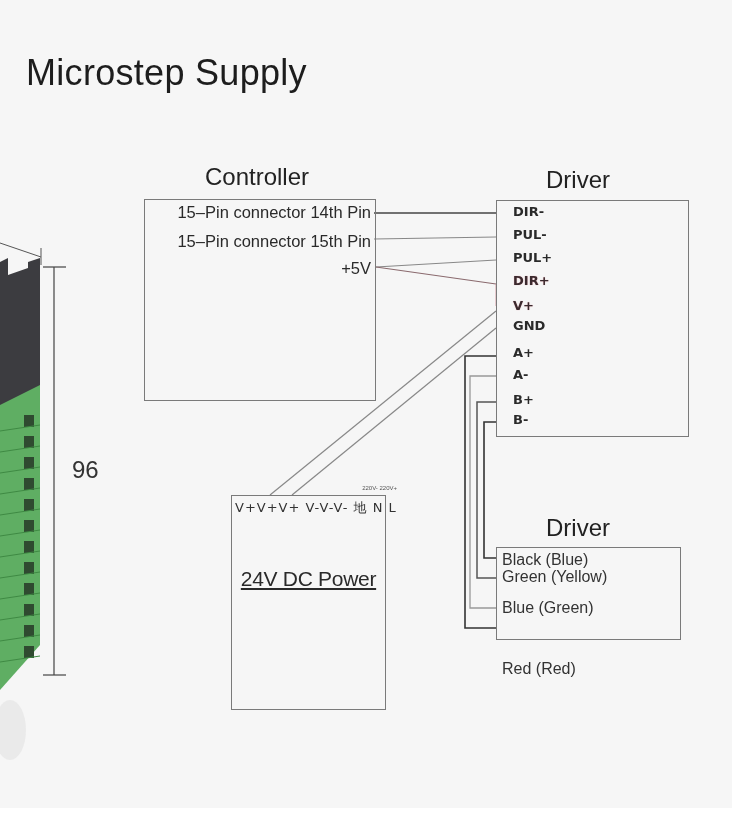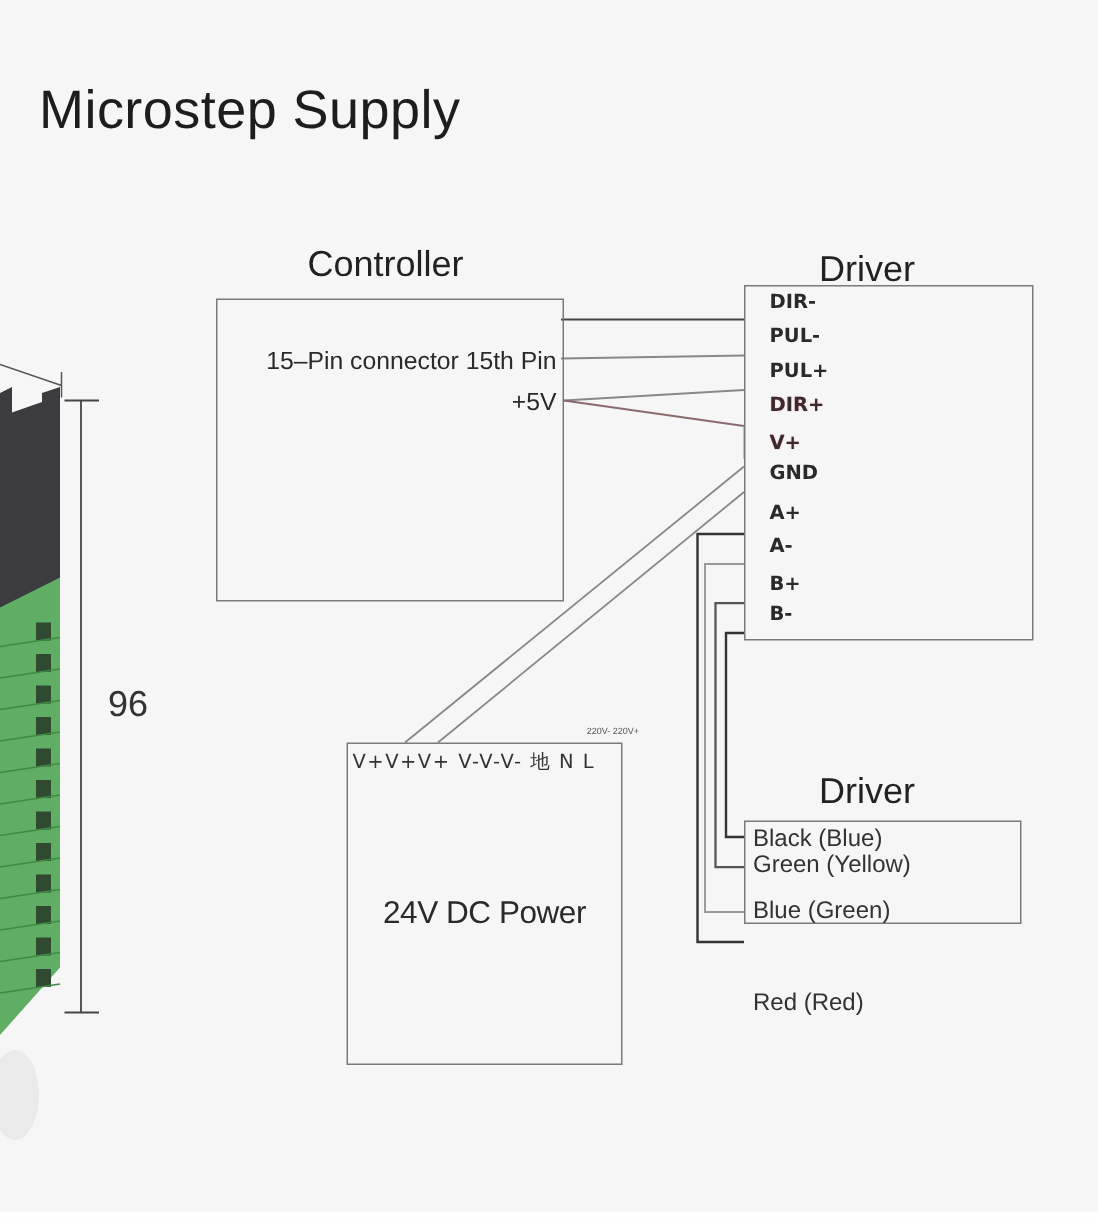--- a/index.html
+++ b/index.html
@@ -111,45 +111,46 @@
     <polyline points="496,402 477,402 477,578 496,578" fill="none" stroke="#555" stroke-width="1.5"></polyline>
     <polyline points="496,422 484,422 484,558 496,558" fill="none" stroke="#333" stroke-width="1.6"></polyline>
   </svg>
 
   <div class="title">Microstep Supply</div>
 
   <div class="dim-label">96</div>
 
   <div class="heading" style="left:205px; top:163px;text-align:center;">Controller</div>
   <div class="box" style="left:144px; top:199px; width:232px; height:202px;">
+    <div class="ctrl-line" style="top:3px;">15–Pin connector 14th Pin</div>
     <div class="ctrl-line" style="top:32px;">15–Pin connector 15th Pin</div>
     <div class="ctrl-line" style="top:59px;">+5V</div>
   </div>
 
   <div class="heading" style="left:546px; top:166px;">Driver</div>
-  <div class="box" style="left:496px; top:190px; width:193px; height:237px;">
+  <div class="box" style="left:496px; top:200px; width:193px; height:237px;">
     <div class="pin" style="top:3px;">DIR-</div>
     <div class="pin" style="top:26px;">PUL-</div>
     <div class="pin" style="top:49px;">PUL+</div>
     <div class="pin red" style="top:72px;">DIR+</div>
     <div class="pin red" style="top:97px;">V+</div>
     <div class="pin" style="top:117px;">GND</div>
     <div class="pin" style="top:144px;">A+</div>
     <div class="pin" style="top:166px;">A-</div>
     <div class="pin" style="top:191px;">B+</div>
     <div class="pin" style="top:211px;">B-</div>
   </div>
 
   <div class="heading" style="left:546px; top:514px;">Driver</div>
-  <div class="box" style="left:496px; top:547px; width:185px; height:69px;">
+  <div class="box" style="left:496px; top:547px; width:185px; height:93px;">
     <div class="motor-line" style="top:3px;">Black (Blue)</div>
     <div class="motor-line" style="top:20px;">Green (Yellow)</div>
     <div class="motor-line" style="top:51px;">Blue (Green)</div>
     <div class="motor-line" style="top:71px;margin-top:41px;">Red (Red)</div>
   </div>
 
-  <div class="box" style="left:231px; top:495px; width:184px; height:215px;">
+  <div class="box" style="left:231px; top:495px; width:155px; height:215px;">
     <div class="psu-small">220V-  220V+</div>
     <div class="psu-terms">V+V+V+ V-V-V- 地 N L</div>
-    <div class="psu-label" style="top:101px;">24V DC Power</div>
+    <div class="psu-label" style="top:71px;text-decoration:underline;">24V DC Power</div>
   </div>
 
 </div>
 
 </body></html>

